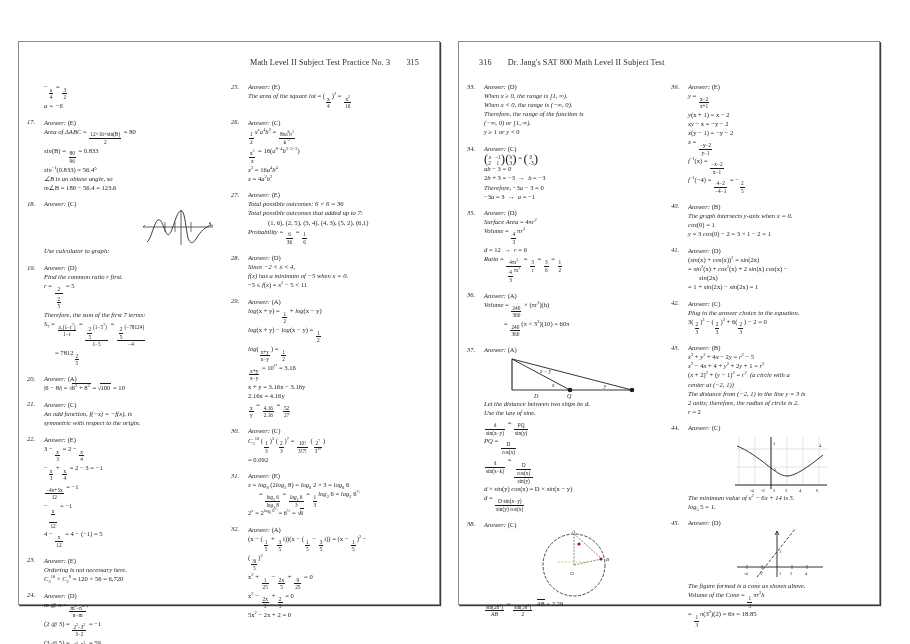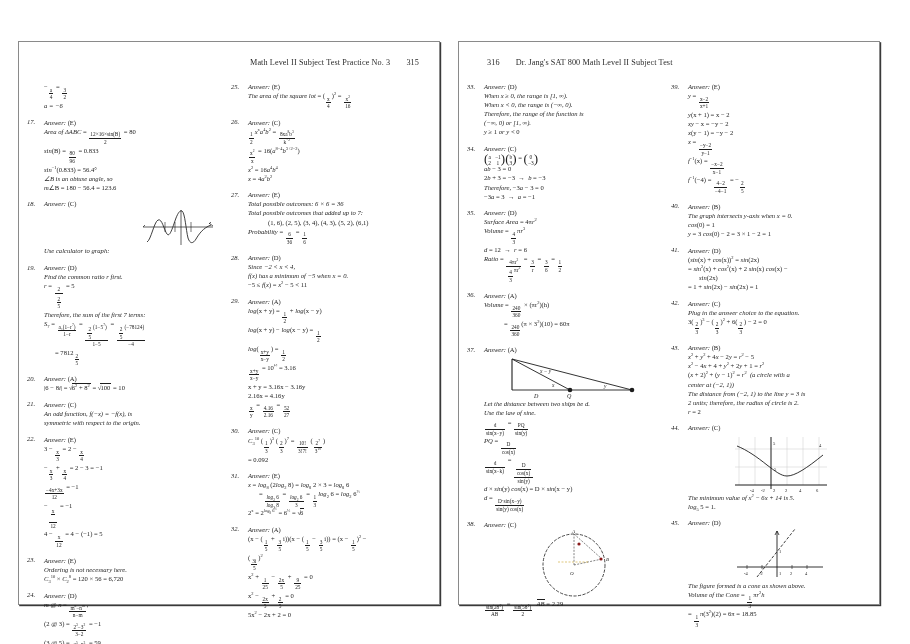--- a/index.html
+++ b/index.html
@@ -28,21 +28,21 @@
   
   .runhead{
     position:absolute;
     top:16px;
     font-size:8.2px;
     color:#2b2b2b;
     letter-spacing:.1px;
     white-space:nowrap;
   }
   .runhead.rh-left{right:20px;padding-left:13px;}
-  .runhead.rh-right{left:28px;text-align:center;}
+  .runhead.rh-right{left:20px;text-align:center;}
   .runhead .folio{display:inline-block;}
   .rh-left .folio{margin-left:14px;}
   .rh-right .folio{margin-right:14px;}
 
   
   .cols{
     position:absolute;
     top:40px;left:8px;right:8px;bottom:8px;
     display:flex;
     gap:8px;

